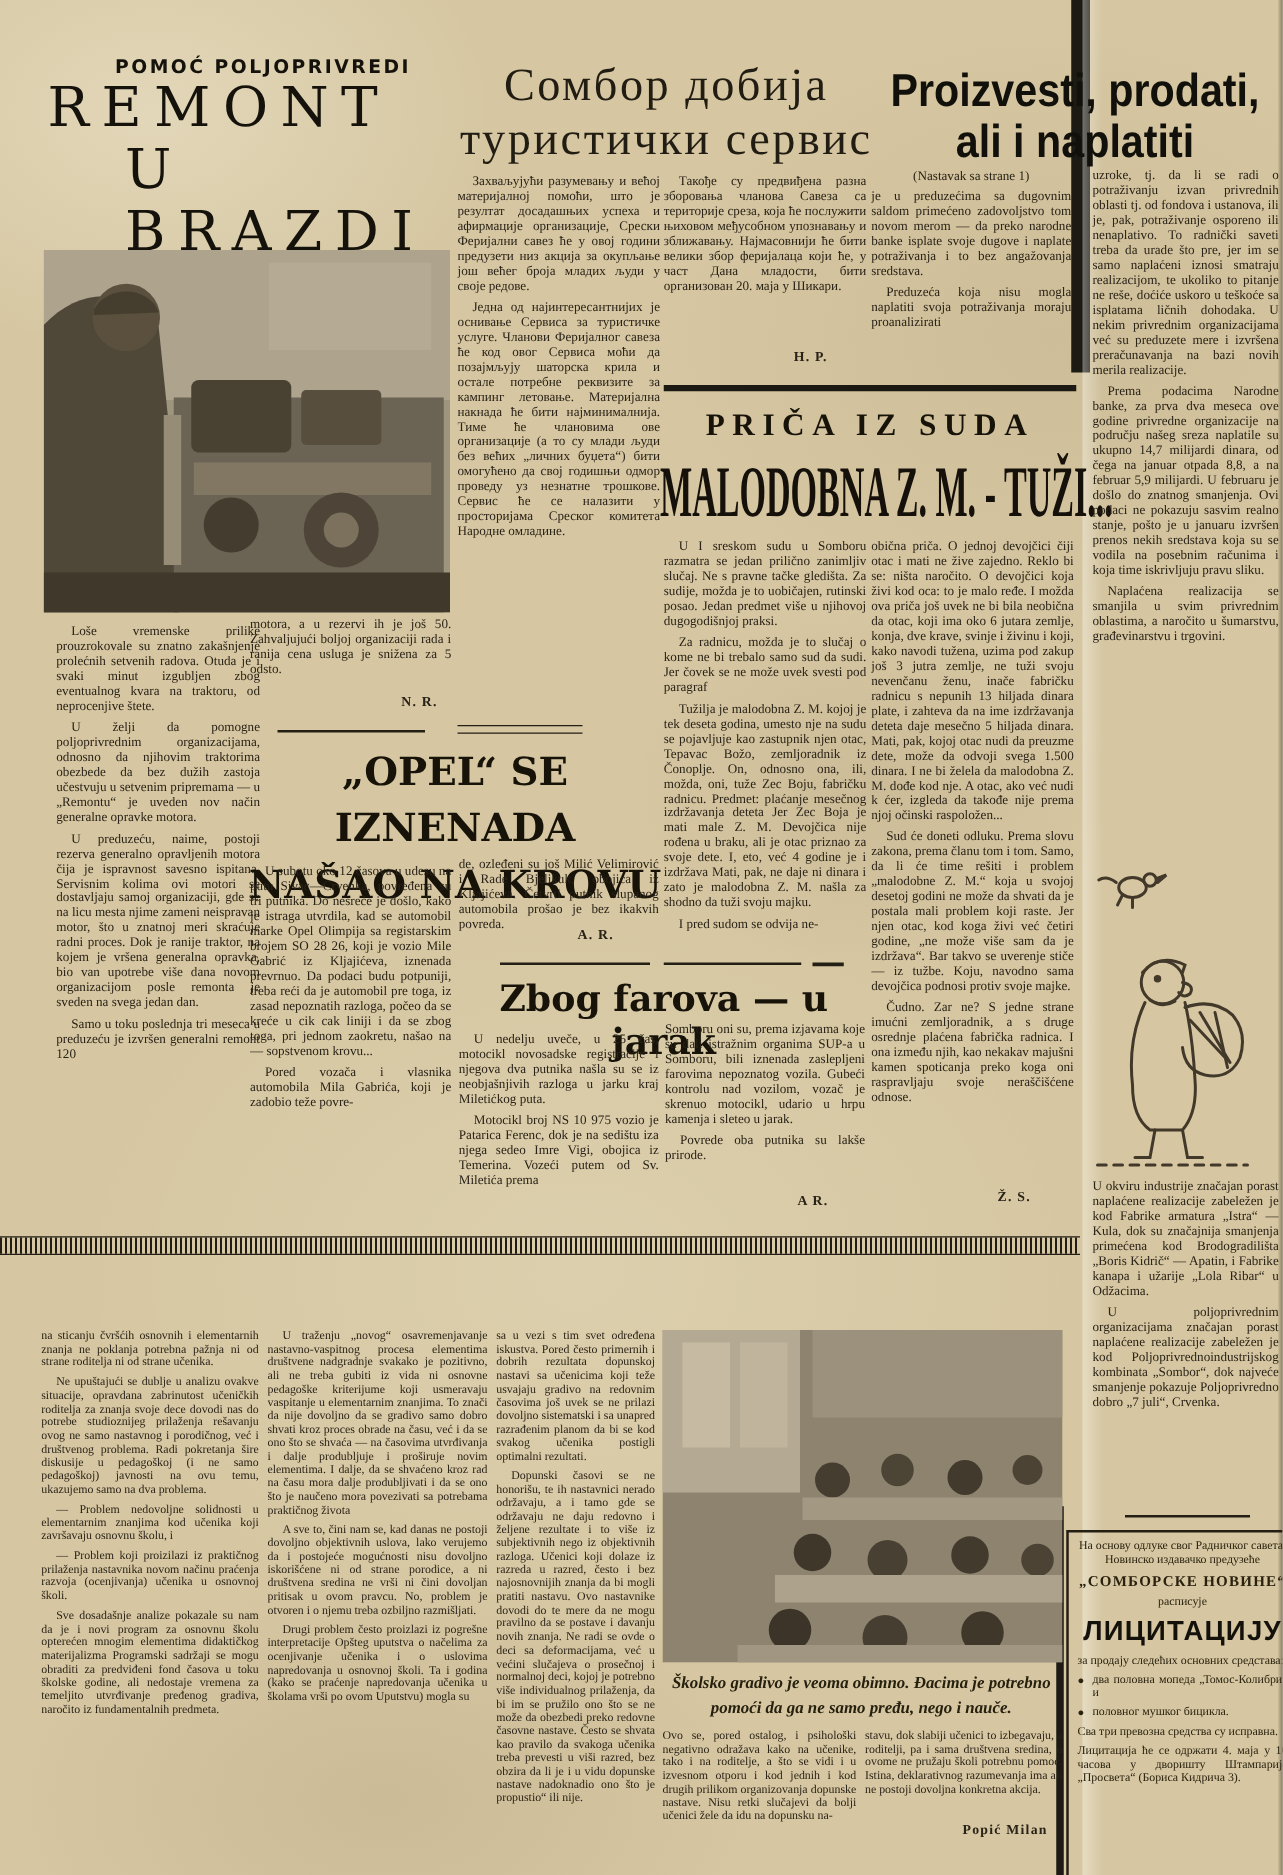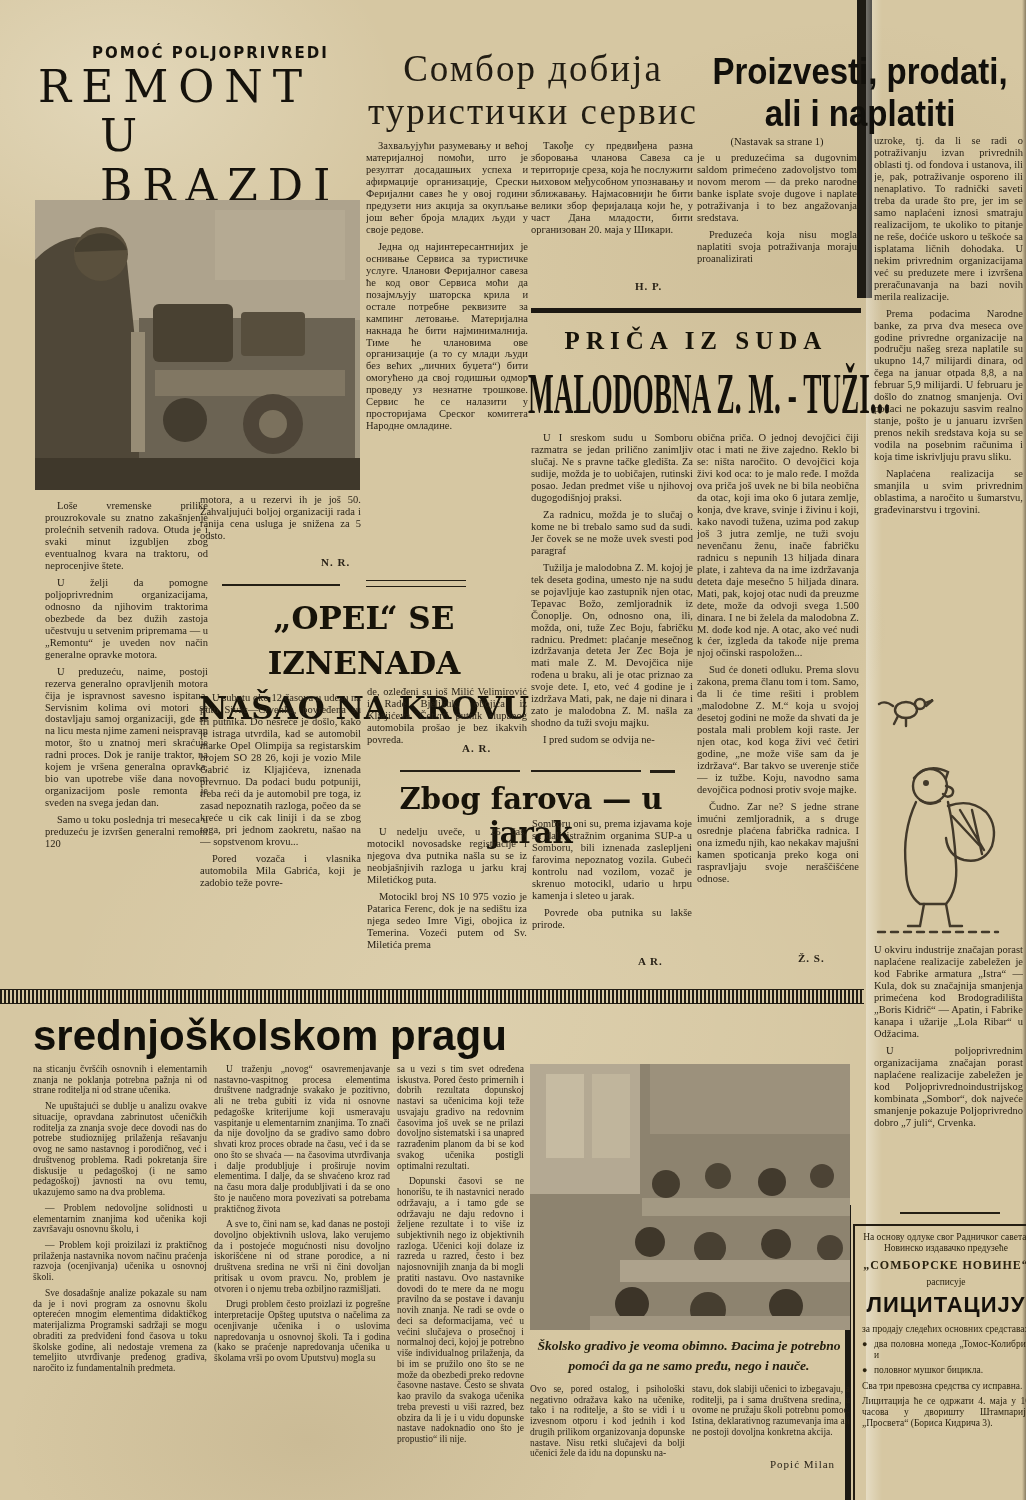--- a/index.html
+++ b/index.html
@@ -189,21 +189,20 @@
   </svg>
 
   <div class="col cont" style="left:874px;top:944px;width:149px;height:268px;">
       <p>U okviru industrije značajan porast naplaćene realizacije zabeležen je kod Fabrike armatura „Istra“ — Kula, dok su značajnija smanjenja primećena kod Brodogradilišta „Boris Kidrič“ — Apatin, i Fabrike kanapa i užarije „Lola Ribar“ u Odžacima.</p>
       <p>U poljoprivrednim organizacijama značajan porast naplaćene realizacije zabeležen je kod Poljoprivrednoindustrijskog kombinata „Sombor“, dok najveće smanjenje pokazuje Poljoprivredno dobro „7 juli“, Crvenka.</p>
     </div>
   <div class="rule" style="left:900px;top:1212px;width:100px;"></div>
 
   <div class="zipper" style="left:0;top:989px;width:864px;"></div>
 
-  <div class="prag-title" style="left:33px;top:1012px;width:500px;">srednjoškolskom pragu</div>
   <div class="col col-sm cont" style="left:33px;top:1064px;width:174px;height:432px;">
       <p>na sticanju čvršćih osnovnih i elementarnih znanja ne poklanja potrebna pažnja ni od strane roditelja ni od strane učenika.</p>
       <p>Ne upuštajući se dublje u analizu ovakve situacije, opravdana zabrinutost učeničkih roditelja za znanja svoje dece dovodi nas do potrebe studioznijeg prilaženja rešavanju ovog ne samo nastavnog i porodičnog, već i društvenog problema. Radi pokretanja šire diskusije u pedagoškoj (i ne samo pedagoškoj) javnosti na ovu temu, ukazujemo samo na dva problema.</p>
       <p>— Problem nedovoljne solidnosti u elementarnim znanjima kod učenika koji završavaju osnovnu školu, i</p>
       <p>— Problem koji proizilazi iz praktičnog prilaženja nastavnika novom načinu praćenja razvoja (ocenjivanja) učenika u osnovnoj školi.</p>
       <p>Sve dosadašnje analize pokazale su nam da je i novi program za osnovnu školu opterećen mnogim elementima didaktičkog materijalizma Programski sadržaji se mogu obraditi za predviđeni fond časova u toku školske godine, ali nedostaje vremena za temeljito utvrđivanje pređenog gradiva, naročito iz fundamentalnih predmeta.</p>
     </div>
   <div class="col col-sm" style="left:214px;top:1064px;width:176px;height:434px;">
       <p>U traženju „novog“ osavremenjavanje nastavno-vaspitnog procesa elementima društvene nadgradnje svakako je pozitivno, ali ne treba gubiti iz vida ni osnovne pedagoške kriterijume koji usmeravaju vaspitanje u elementarnim znanjima. To znači da nije dovoljno da se gradivo samo dobro shvati kroz proces obrade na času, već i da se ono što se shvaća — na časovima utvrđivanja i dalje produbljuje i proširuje novim elementima. I dalje, da se shvaćeno kroz rad na času mora dalje produbljivati i da se ono što je naučeno mora povezivati sa potrebama praktičnog života</p>
       <p>A sve to, čini nam se, kad danas ne postoji dovoljno objektivnih uslova, lako verujemo da i postojeće mogućnosti nisu dovoljno iskorišćene ni od strane porodice, a ni društvena sredina ne vrši ni čini dovoljan pritisak u ovom pravcu. No, problem je otvoren i o njemu treba ozbiljno razmišljati.</p>
@@ -237,21 +236,21 @@
     <rect width="320" height="266" fill="#d2bd8e" opacity="0.12"></rect>
   </svg>
 
   <div class="caption" style="left:528px;top:1336px;width:322px;">Školsko gradivo je veoma obimno. Đacima je potrebno pomoći da ga ne samo pređu, nego i nauče.</div>
   <div class="col col-sm cont" style="left:530px;top:1384px;width:155px;height:112px;">
       <p>Ovo se, pored ostalog, i psihološki negativno odražava kako na učenike, tako i na roditelje, a što se vidi i u izvesnom otporu i kod jednih i kod drugih prilikom organizovanja dopunske nastave. Nisu retki slučajevi da bolji učenici žele da idu na dopunsku na-</p>
     </div>
   <div class="col col-sm cont" style="left:692px;top:1384px;width:158px;height:112px;">
       <p>stavu, dok slabiji učenici to izbegavaju, a roditelji, pa i sama društvena sredina, u ovome ne pružaju školi potrebnu pomoć. Istina, deklarativnog razumevanja ima ali ne postoji dovoljna konkretna akcija.</p>
     </div>
-  <div class="sig" style="left:770px;top:1458px;font-weight:normal;">Popić Milan</div>
+  <div class="sig" style="left:770px;top:1458px;font-weight:bold;">Popić Milan</div>
 
   <div class="ad" style="left:853px;top:1224px;width:168px;height:272px;">
     <p class="ad-intro">На основу одлуке свог Радничког савета, Новинско издавачко предузеће</p>
     <p class="ad-name">„СОМБОРСКЕ НОВИНЕ“</p>
     <p class="ad-verb">расписује</p>
     <p class="ad-title">ЛИЦИТАЦИЈУ</p>
     <p class="ad-lead">за продају следећих основних средстава:</p>
     <div class="ad-items">
         <p>два половна мопеда „Томос-Колибри“ и</p>
         <p>половног мушког бицикла.</p>

